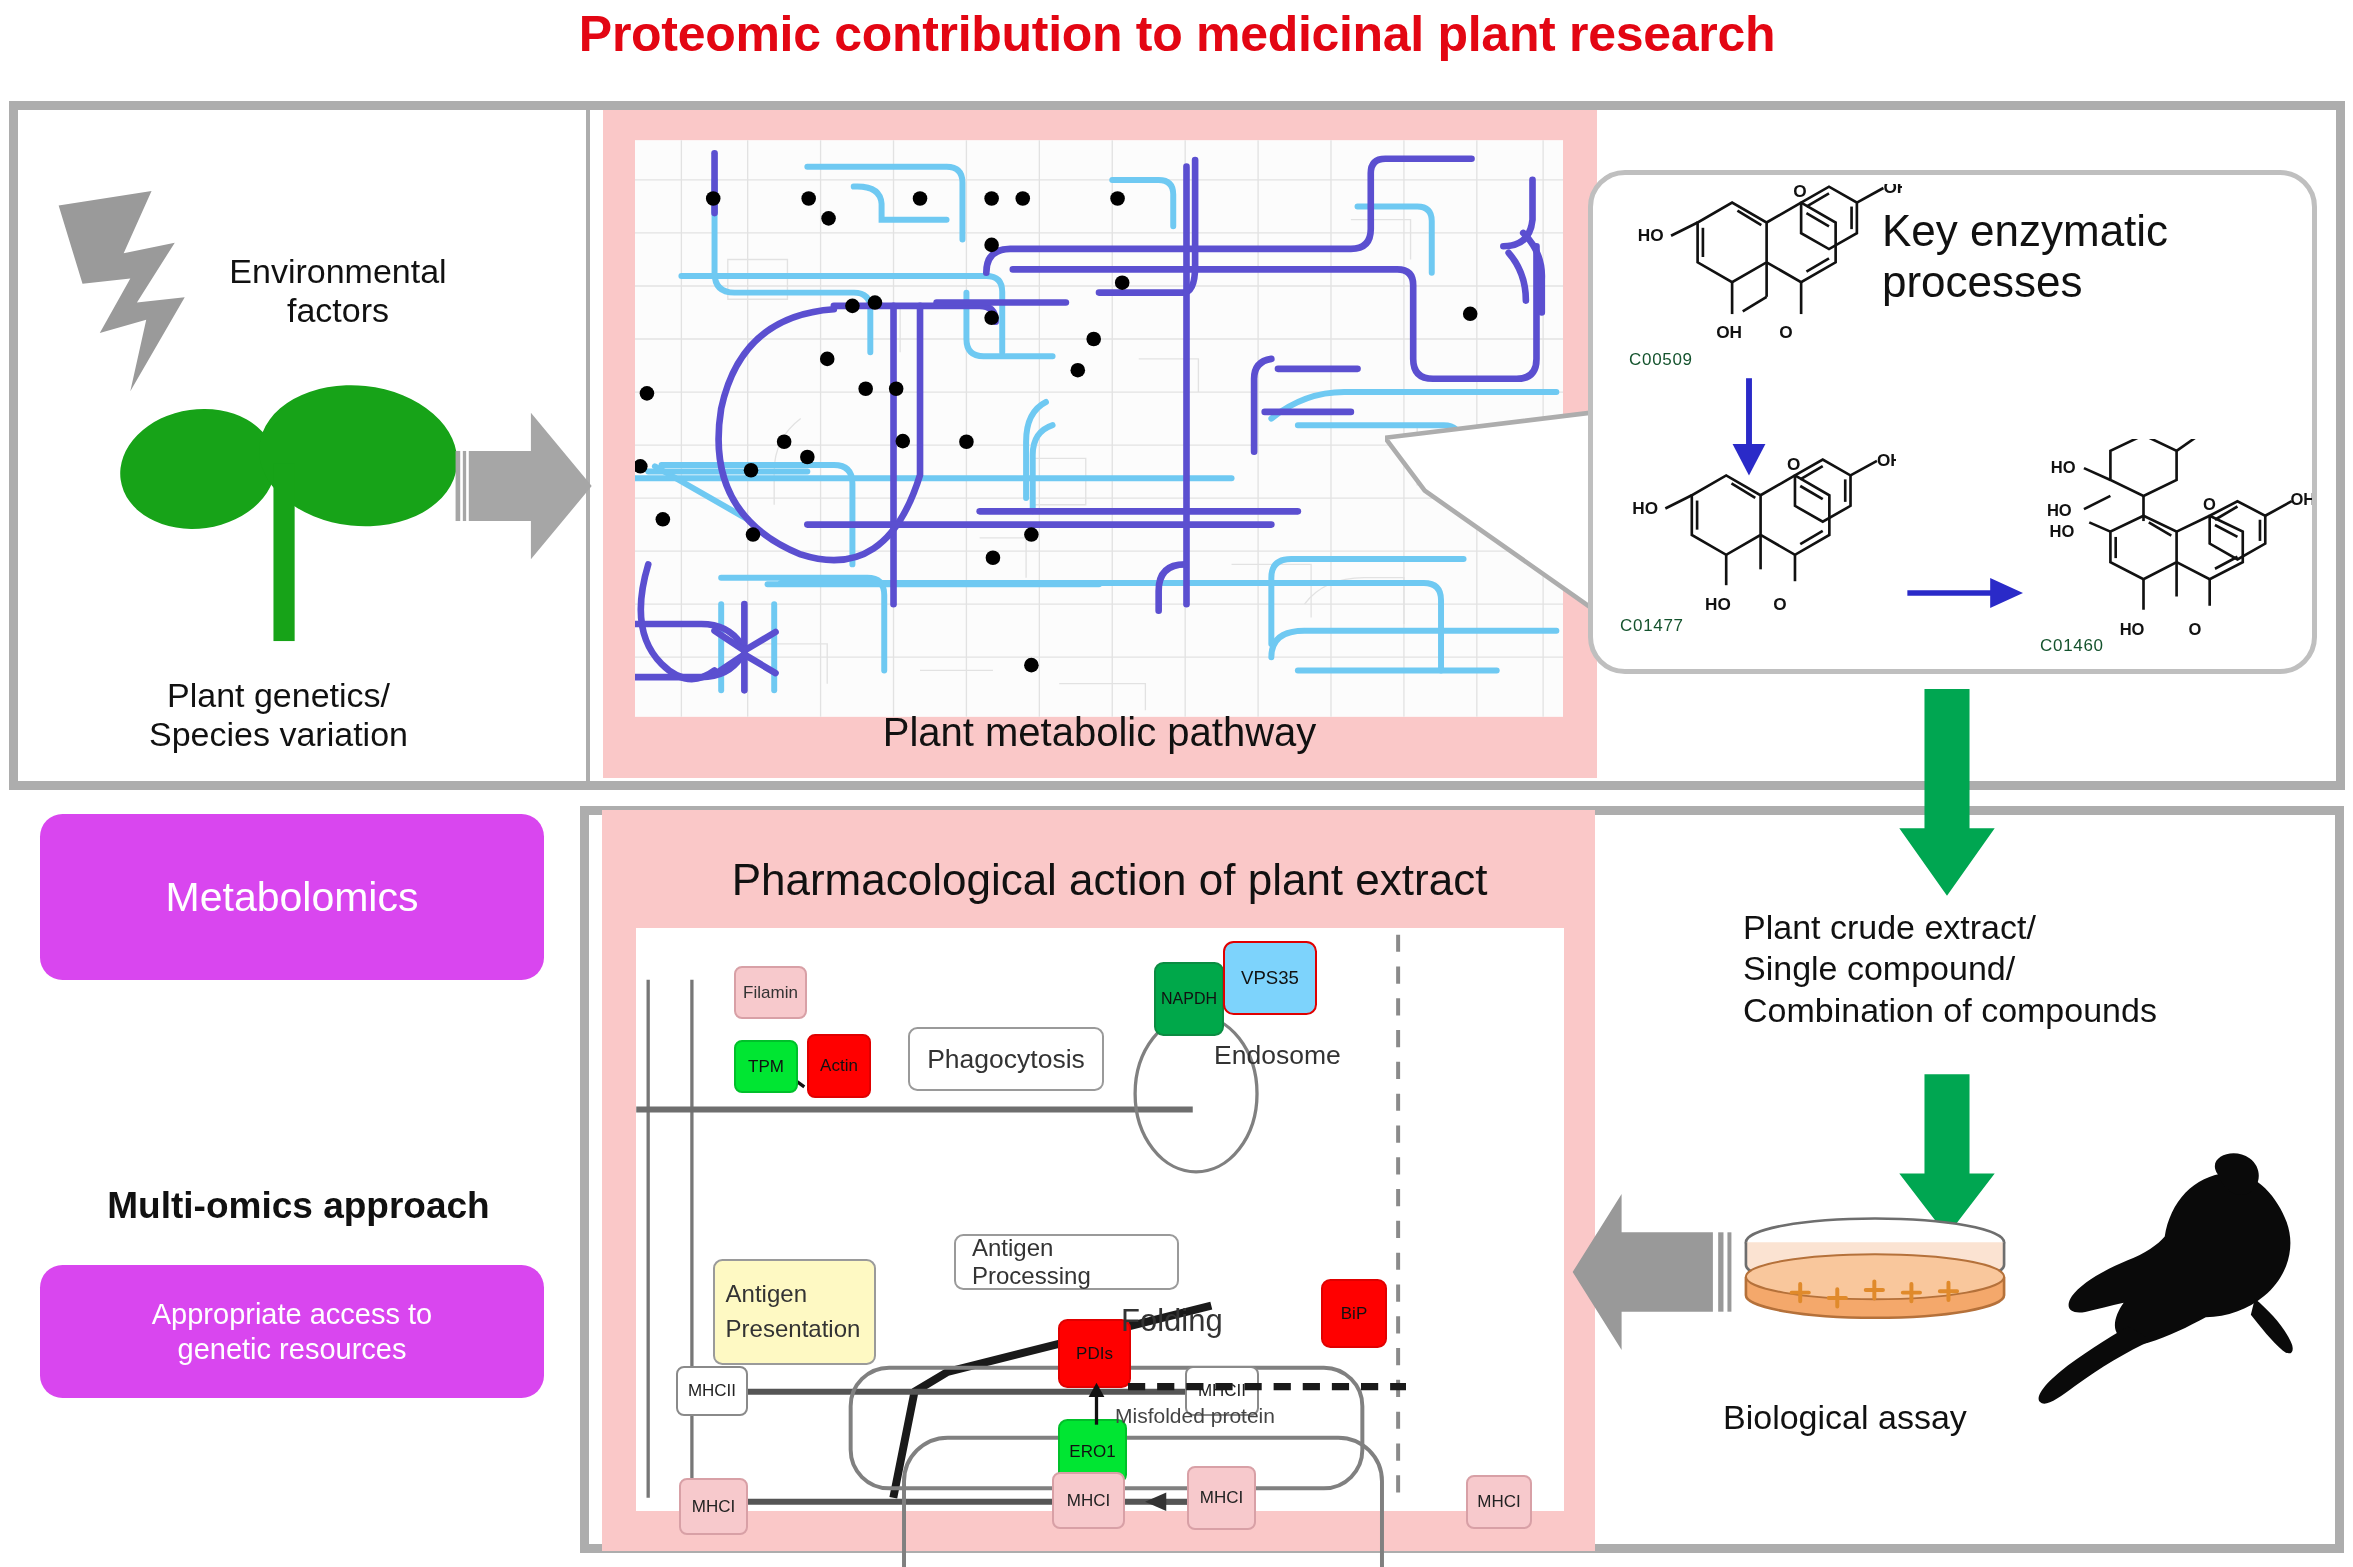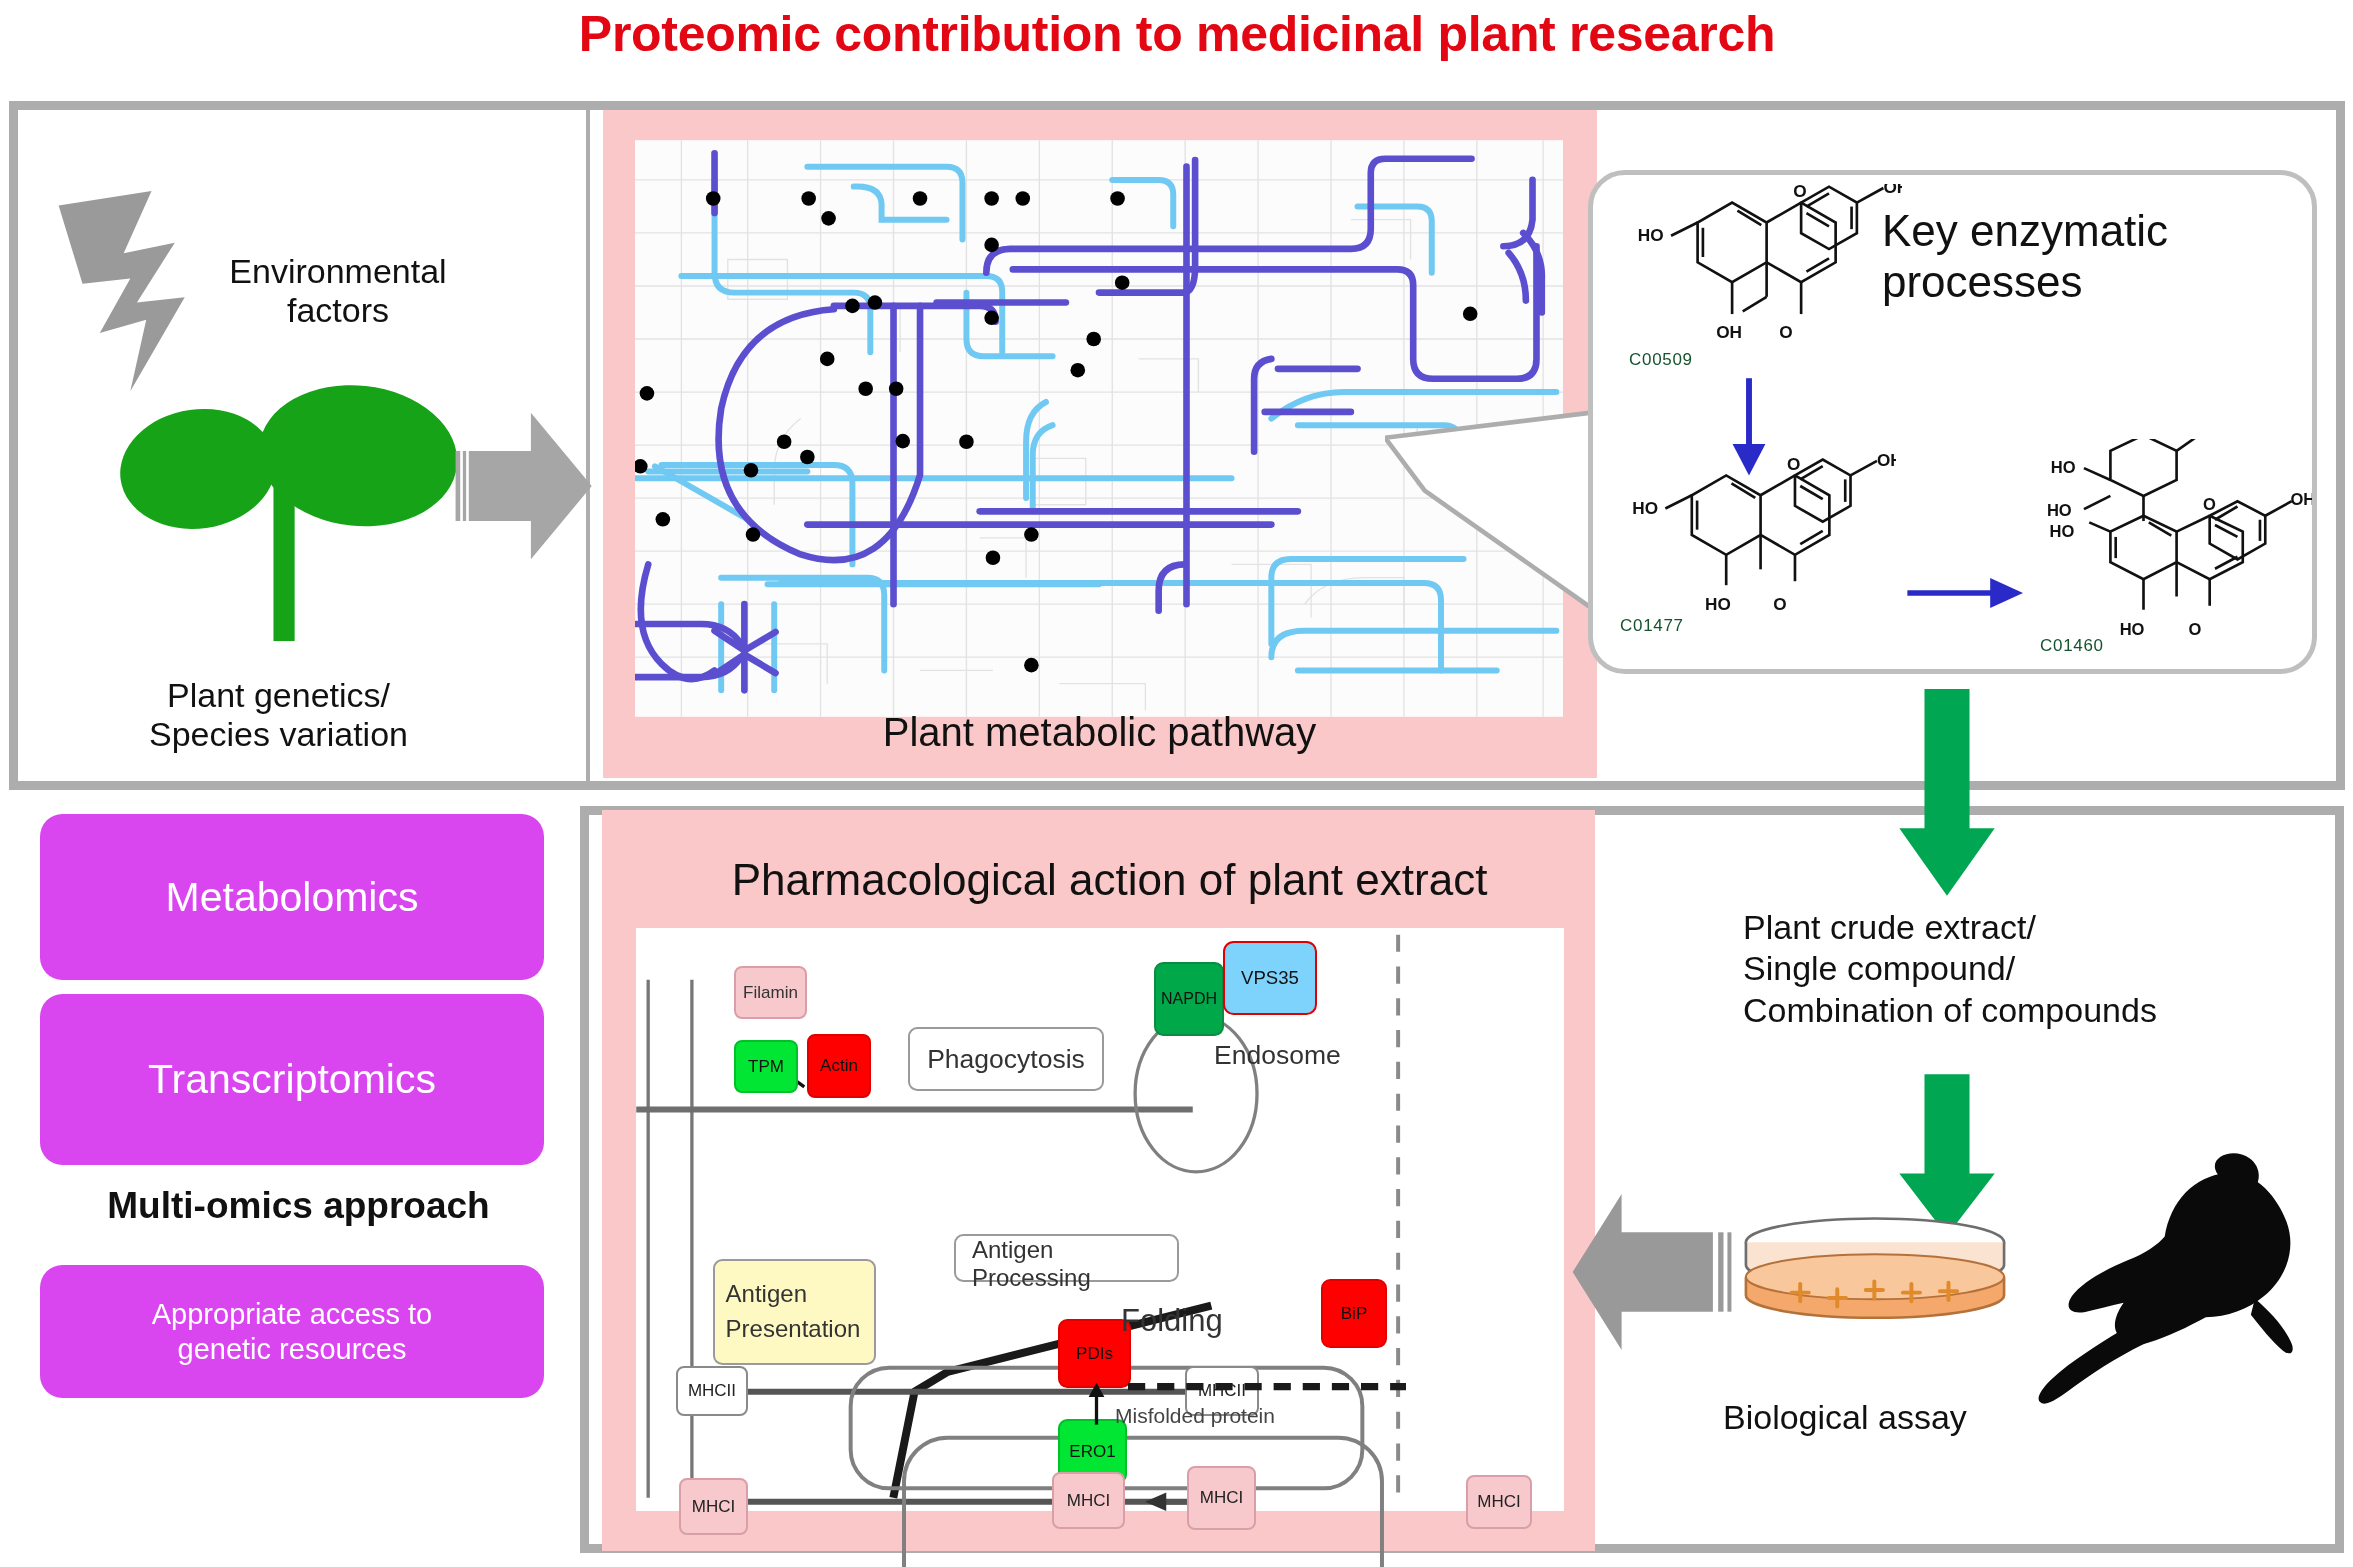--- a/index.html
+++ b/index.html
@@ -392,23 +392,20 @@
 
   <div class="frame-bottom"></div>
   <div class="pink-bottom"></div>
 
   <div class="pharm-title">Pharmacological action of plant extract</div>
 
   <div class="omics-col">
     <div class="omics-box omics-metab">
       <span>Metabolomics</span>
     </div>
-    <div class="omics-box omics-trans">
-      <span>Transcriptomics</span>
-    </div>
     <div class="multi-omics-label">Multi-omics approach</div>
     <div class="omics-box omics-access">
       <div>
         <div>Appropriate access to</div>
         <div>genetic resources</div>
       </div>
     </div>
   </div>
 
   <div class="cell-canvas"></div>
@@ -495,21 +492,21 @@
   <div class="abs" style="left:1466px;top:1475px;width:66px;height:54px;background:#F7C9CC;border:2.7px solid #D8A0A6;border-radius:8px;display:flex;align-items:center;justify-content:center;font-size:17px;color:#222;">
     <span>MHCI</span>
   </div>
 
   <div class="abs" style="left:908px;top:1027px;width:196px;height:64px;background:#ffffff;border:2.7px solid #9A9A9A;border-radius:9.3px;display:flex;align-items:center;justify-content:center;font-size:26.5px;color:#333;">
     <span>Phagocytosis</span>
   </div>
   <div class="abs" style="left:1214px;top:1040px;font-size:26.5px;color:#333;">
     <span>Endosome</span>
   </div>
-  <div class="abs" style="left:954px;top:1234px;width:225px;height:48px;background:#ffffff;border:2.7px solid #9A9A9A;border-radius:9.3px;display:flex;align-items:flex-start;justify-content:center;font-size:24px;color:#333;padding-left:16px;">
+  <div class="abs" style="left:954px;top:1234px;width:225px;height:56px;background:#ffffff;border:2.7px solid #9A9A9A;border-radius:9.3px;display:flex;align-items:center;justify-content:center;font-size:24px;color:#333;padding-left:16px;">
     <span>Antigen Processing</span>
   </div>
   <div class="abs" style="left:713px;top:1259px;width:163px;height:106px;background:#fef9c3;border:2.7px solid #9A9A9A;border-radius:9.3px;display:flex;flex-direction:column;align-items:flex-start;justify-content:center;padding-left:10.6px;font-size:24px;color:#333;line-height:1.45;">
     <span>Antigen</span>
     <span>Presentation</span>
   </div>
   <div class="abs" style="left:1121px;top:1303px;font-size:31px;color:#333;">
     <span>Folding</span>
   </div>
   <div class="abs" style="left:1115px;top:1404px;font-size:21px;color:#444;">

